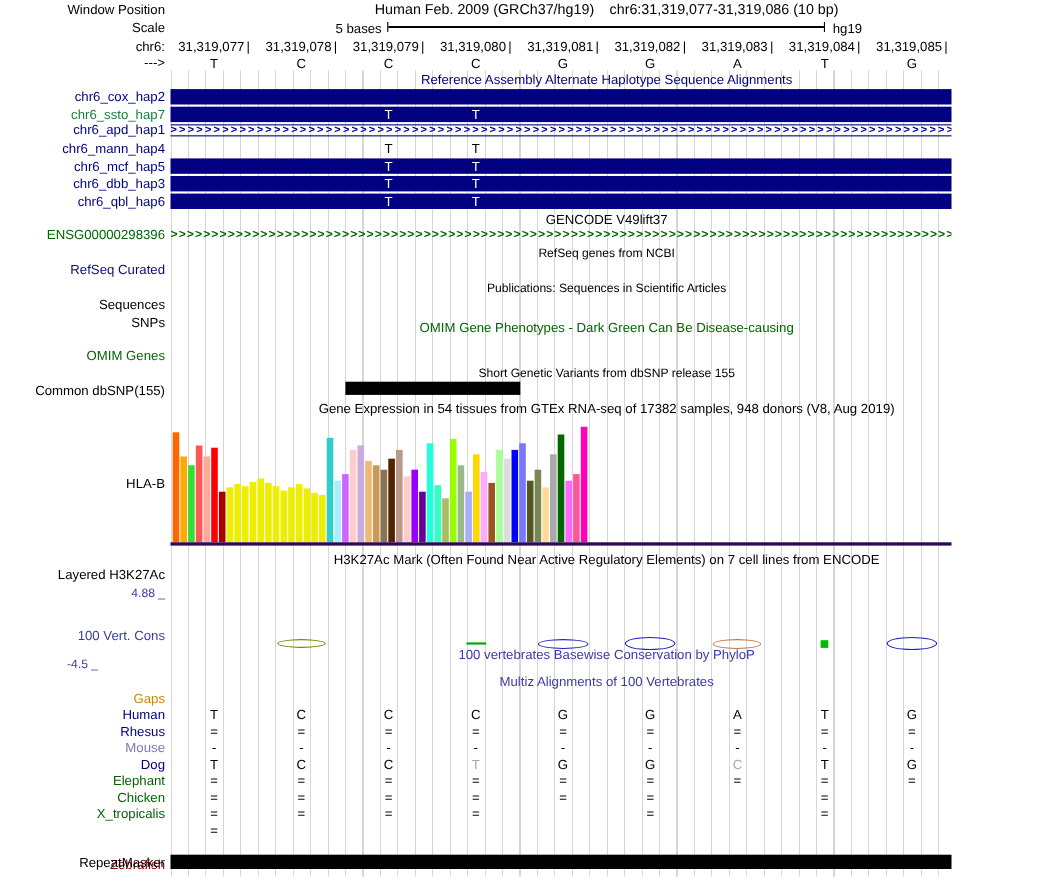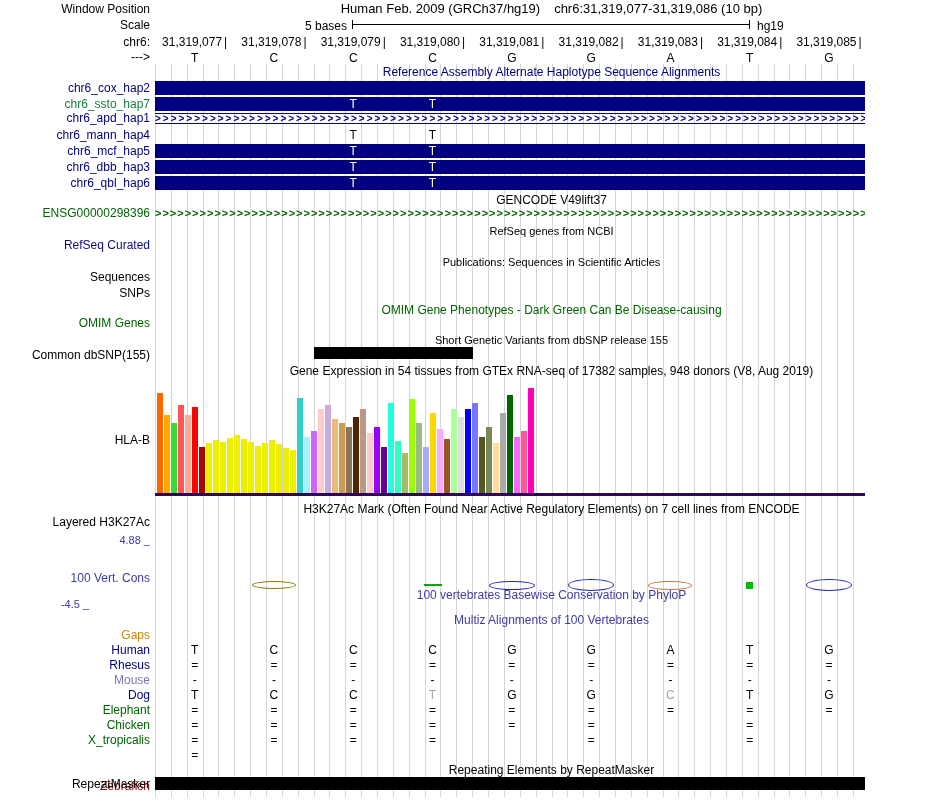--- a/index.html
+++ b/index.html
@@ -175,21 +175,21 @@
   <div class="lbl" style="top: 207px; line-height: 12px; color: rgb(0, 100, 0);">ENSG00000298396</div>
   <div class="trk chev-green" style="top: 207px; color: rgb(0, 100, 0);">&gt;&gt;&gt;&gt;&gt;&gt;&gt;&gt;&gt;&gt;&gt;&gt;&gt;&gt;&gt;&gt;&gt;&gt;&gt;&gt;&gt;&gt;&gt;&gt;&gt;&gt;&gt;&gt;&gt;&gt;&gt;&gt;&gt;&gt;&gt;&gt;&gt;&gt;&gt;&gt;&gt;&gt;&gt;&gt;&gt;&gt;&gt;&gt;&gt;&gt;&gt;&gt;&gt;&gt;&gt;&gt;&gt;&gt;&gt;&gt;&gt;&gt;&gt;&gt;&gt;&gt;&gt;&gt;&gt;&gt;&gt;&gt;&gt;&gt;&gt;&gt;&gt;&gt;&gt;&gt;&gt;&gt;&gt;&gt;&gt;&gt;&gt;&gt;&gt;&gt;&gt;&gt;&gt;&gt;&gt;&gt;&gt;&gt;&gt;&gt;&gt;&gt;&gt;&gt;&gt;&gt;&gt;&gt;&gt;&gt;&gt;&gt;&gt;&gt;&gt;&gt;&gt;&gt;&gt;&gt;&gt;&gt;&gt;&gt;&gt;&gt;&gt;&gt;&gt;&gt;&gt;&gt;&gt;&gt;&gt;&gt;&gt;&gt;&gt;&gt;&gt;&gt;&gt;&gt;&gt;&gt;&gt;&gt;&gt;&gt;&gt;&gt;&gt;&gt;&gt;&gt;&gt;&gt;&gt;&gt;&gt;&gt;&gt;&gt;&gt;&gt;&gt;&gt;&gt;&gt;&gt;&gt;&gt;&gt;&gt;&gt;&gt;&gt;&gt;&gt;</div>
 
   <div class="ctr small" style="top:225px">RefSeq genes from NCBI</div>
   <div class="lbl" style="top: 239px; color: rgb(12, 12, 120);">RefSeq Curated</div>
 
   <div class="ctr small" style="top:256px">Publications: Sequences in Scientific Articles</div>
   <div class="lbl" style="top:271px">Sequences</div>
   <div class="lbl" style="top:287px">SNPs</div>
 
-  <div class="ctr" style="top: 304px; color: rgb(0, 100, 0);">OMIM Gene Phenotypes - Dark Green Can Be Disease-causing</div>
+  <div class="ctr" style="top: 292px; color: rgb(0, 100, 0);">OMIM Gene Phenotypes - Dark Green Can Be Disease-causing</div>
   <div class="lbl" style="top: 317px; color: rgb(0, 100, 0);">OMIM Genes</div>
 
   <div class="ctr small" style="top:334px">Short Genetic Variants from dbSNP release 155</div>
   <div class="lbl" style="top:349px">Common dbSNP(155)</div>
   <div class="snp-bar"></div>
 
   <div class="ctr" style="top:365px">Gene Expression in 54 tissues from GTEx RNA-seq of 17382 samples, 948 donors (V8, Aug 2019)</div>
   <div class="lbl" style="top:434px">HLA-B</div>
   <div class="trk gtex-bars" style="top:388px">
       <div class="gtex-bar" style="height: 100px; background: rgb(255, 102, 0);"></div>
@@ -384,17 +384,16 @@
       <span class="cell"></span>
       <span class="cell"></span>
       <span class="cell"></span>
       <span class="cell"></span>
       <span class="cell"></span>
       <span class="cell"></span>
       <span class="cell"></span>
       <span class="cell"></span>
     </div>
 
-  <div class="ctr" style="top:764px">Repeating Elements by RepeatMasker</div>
   <div class="lbl" style="top:778px">RepeatMasker</div>
   <div class="trk black-bar" style="top:777px;height:13px"></div>
 
 </div>
 
 </body></html>

